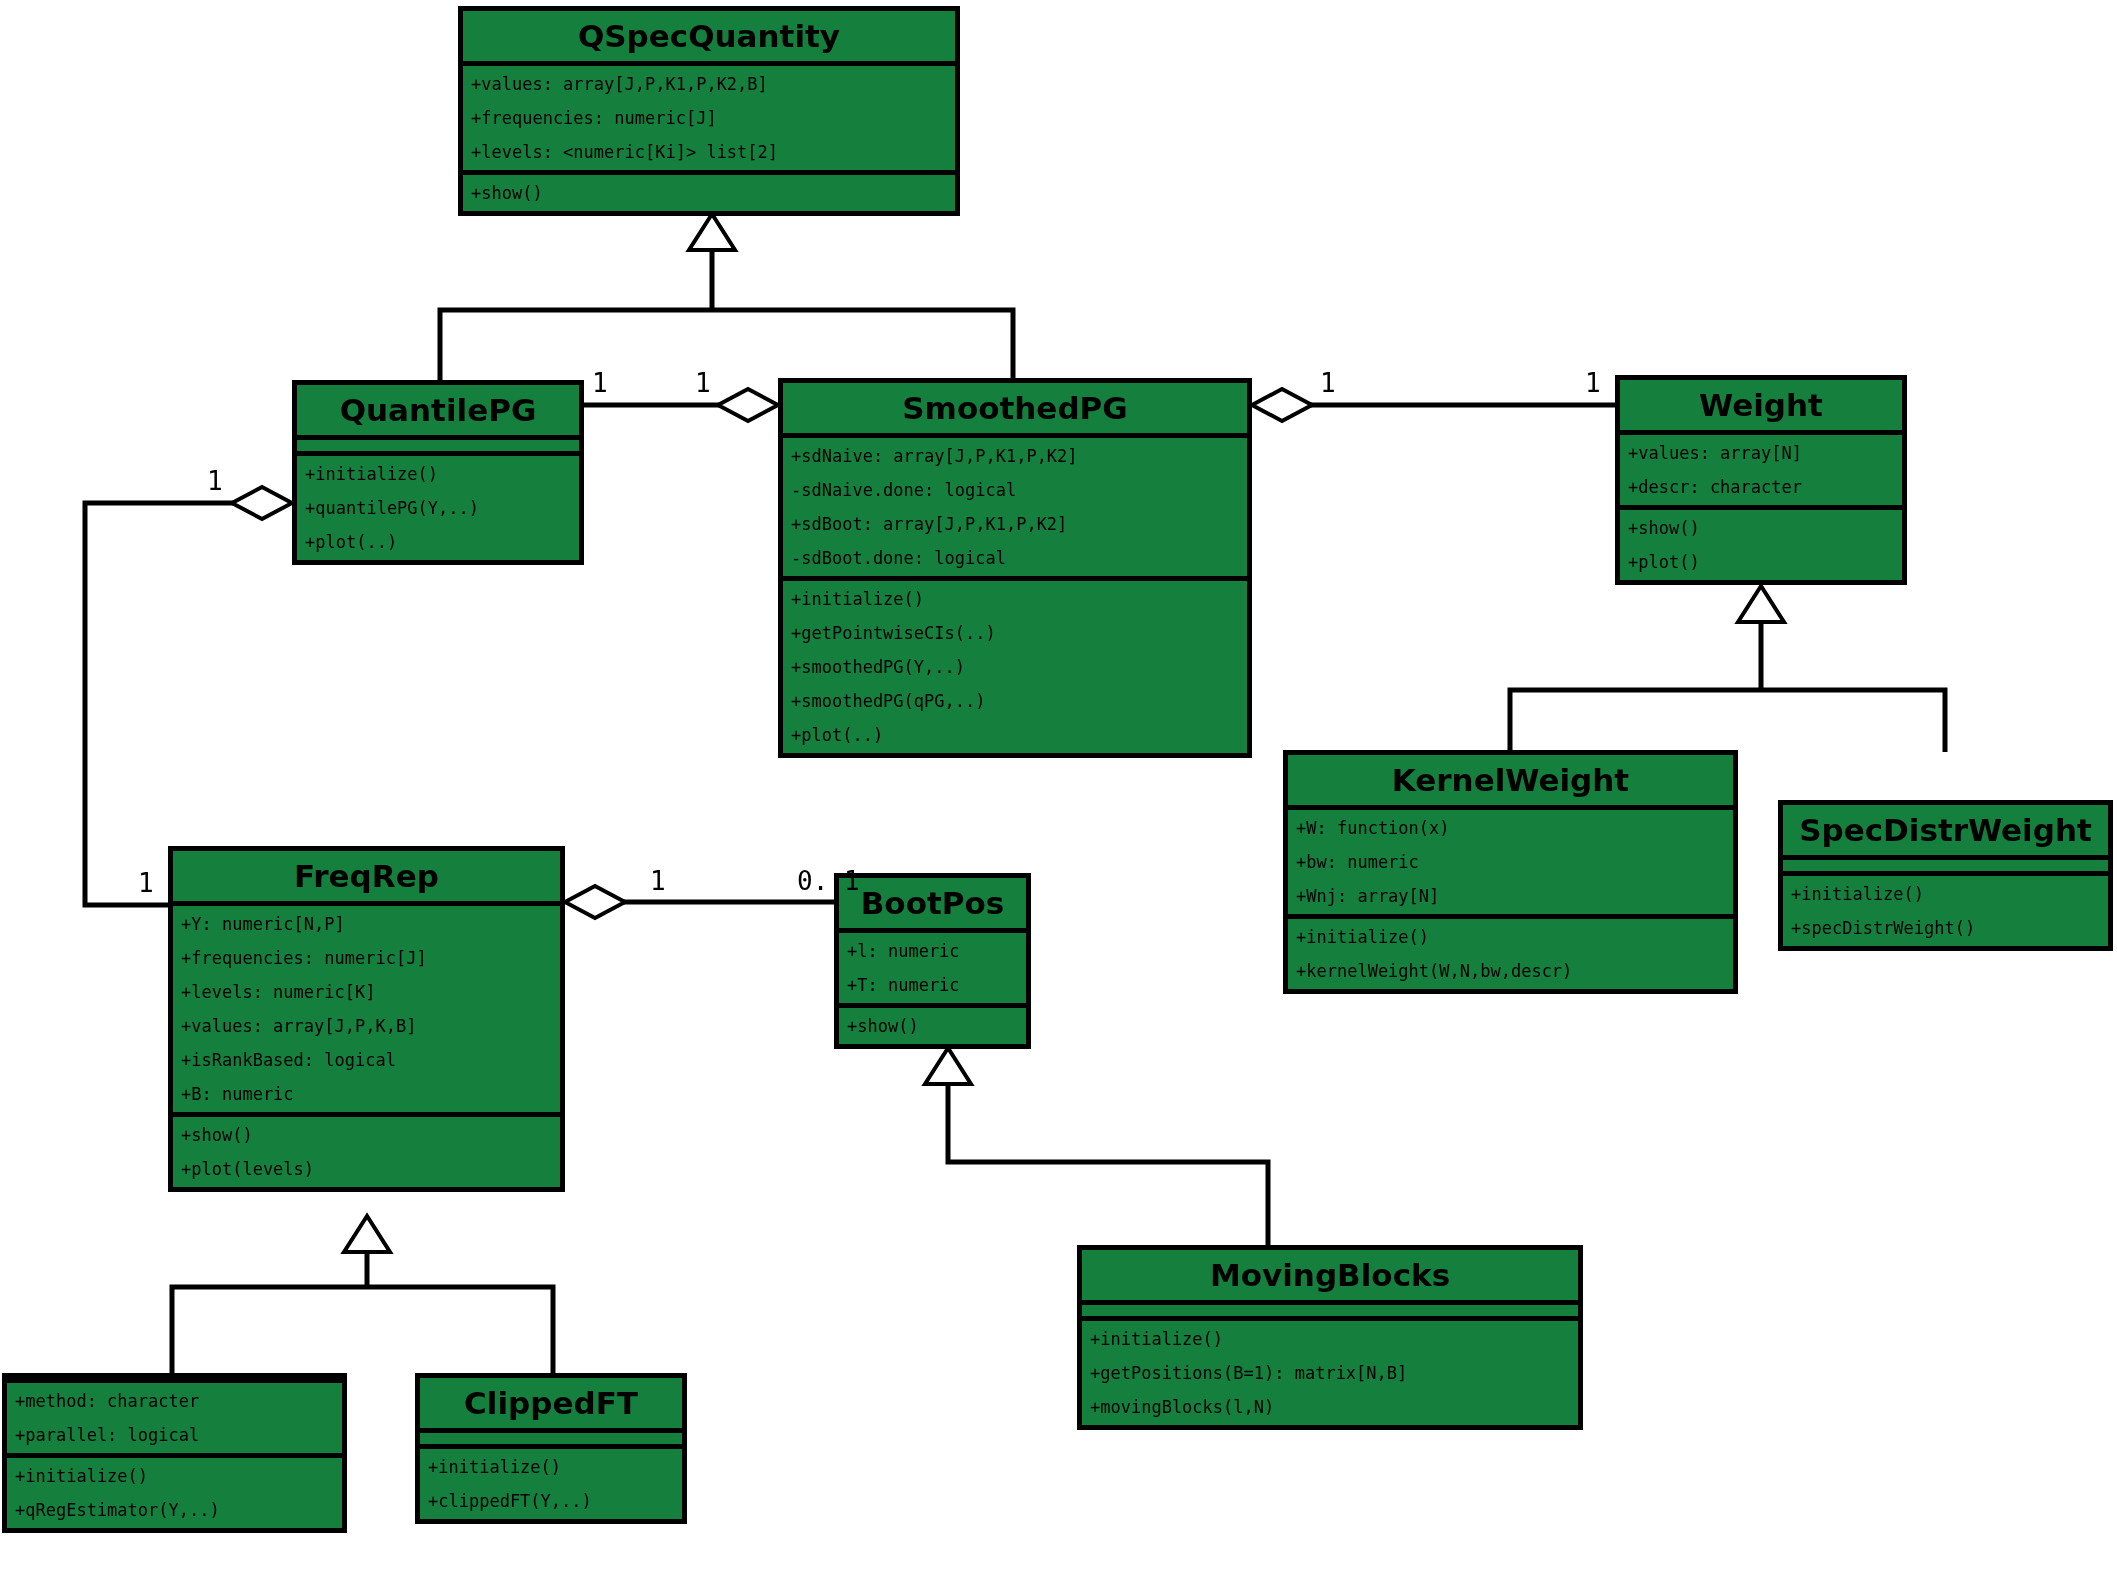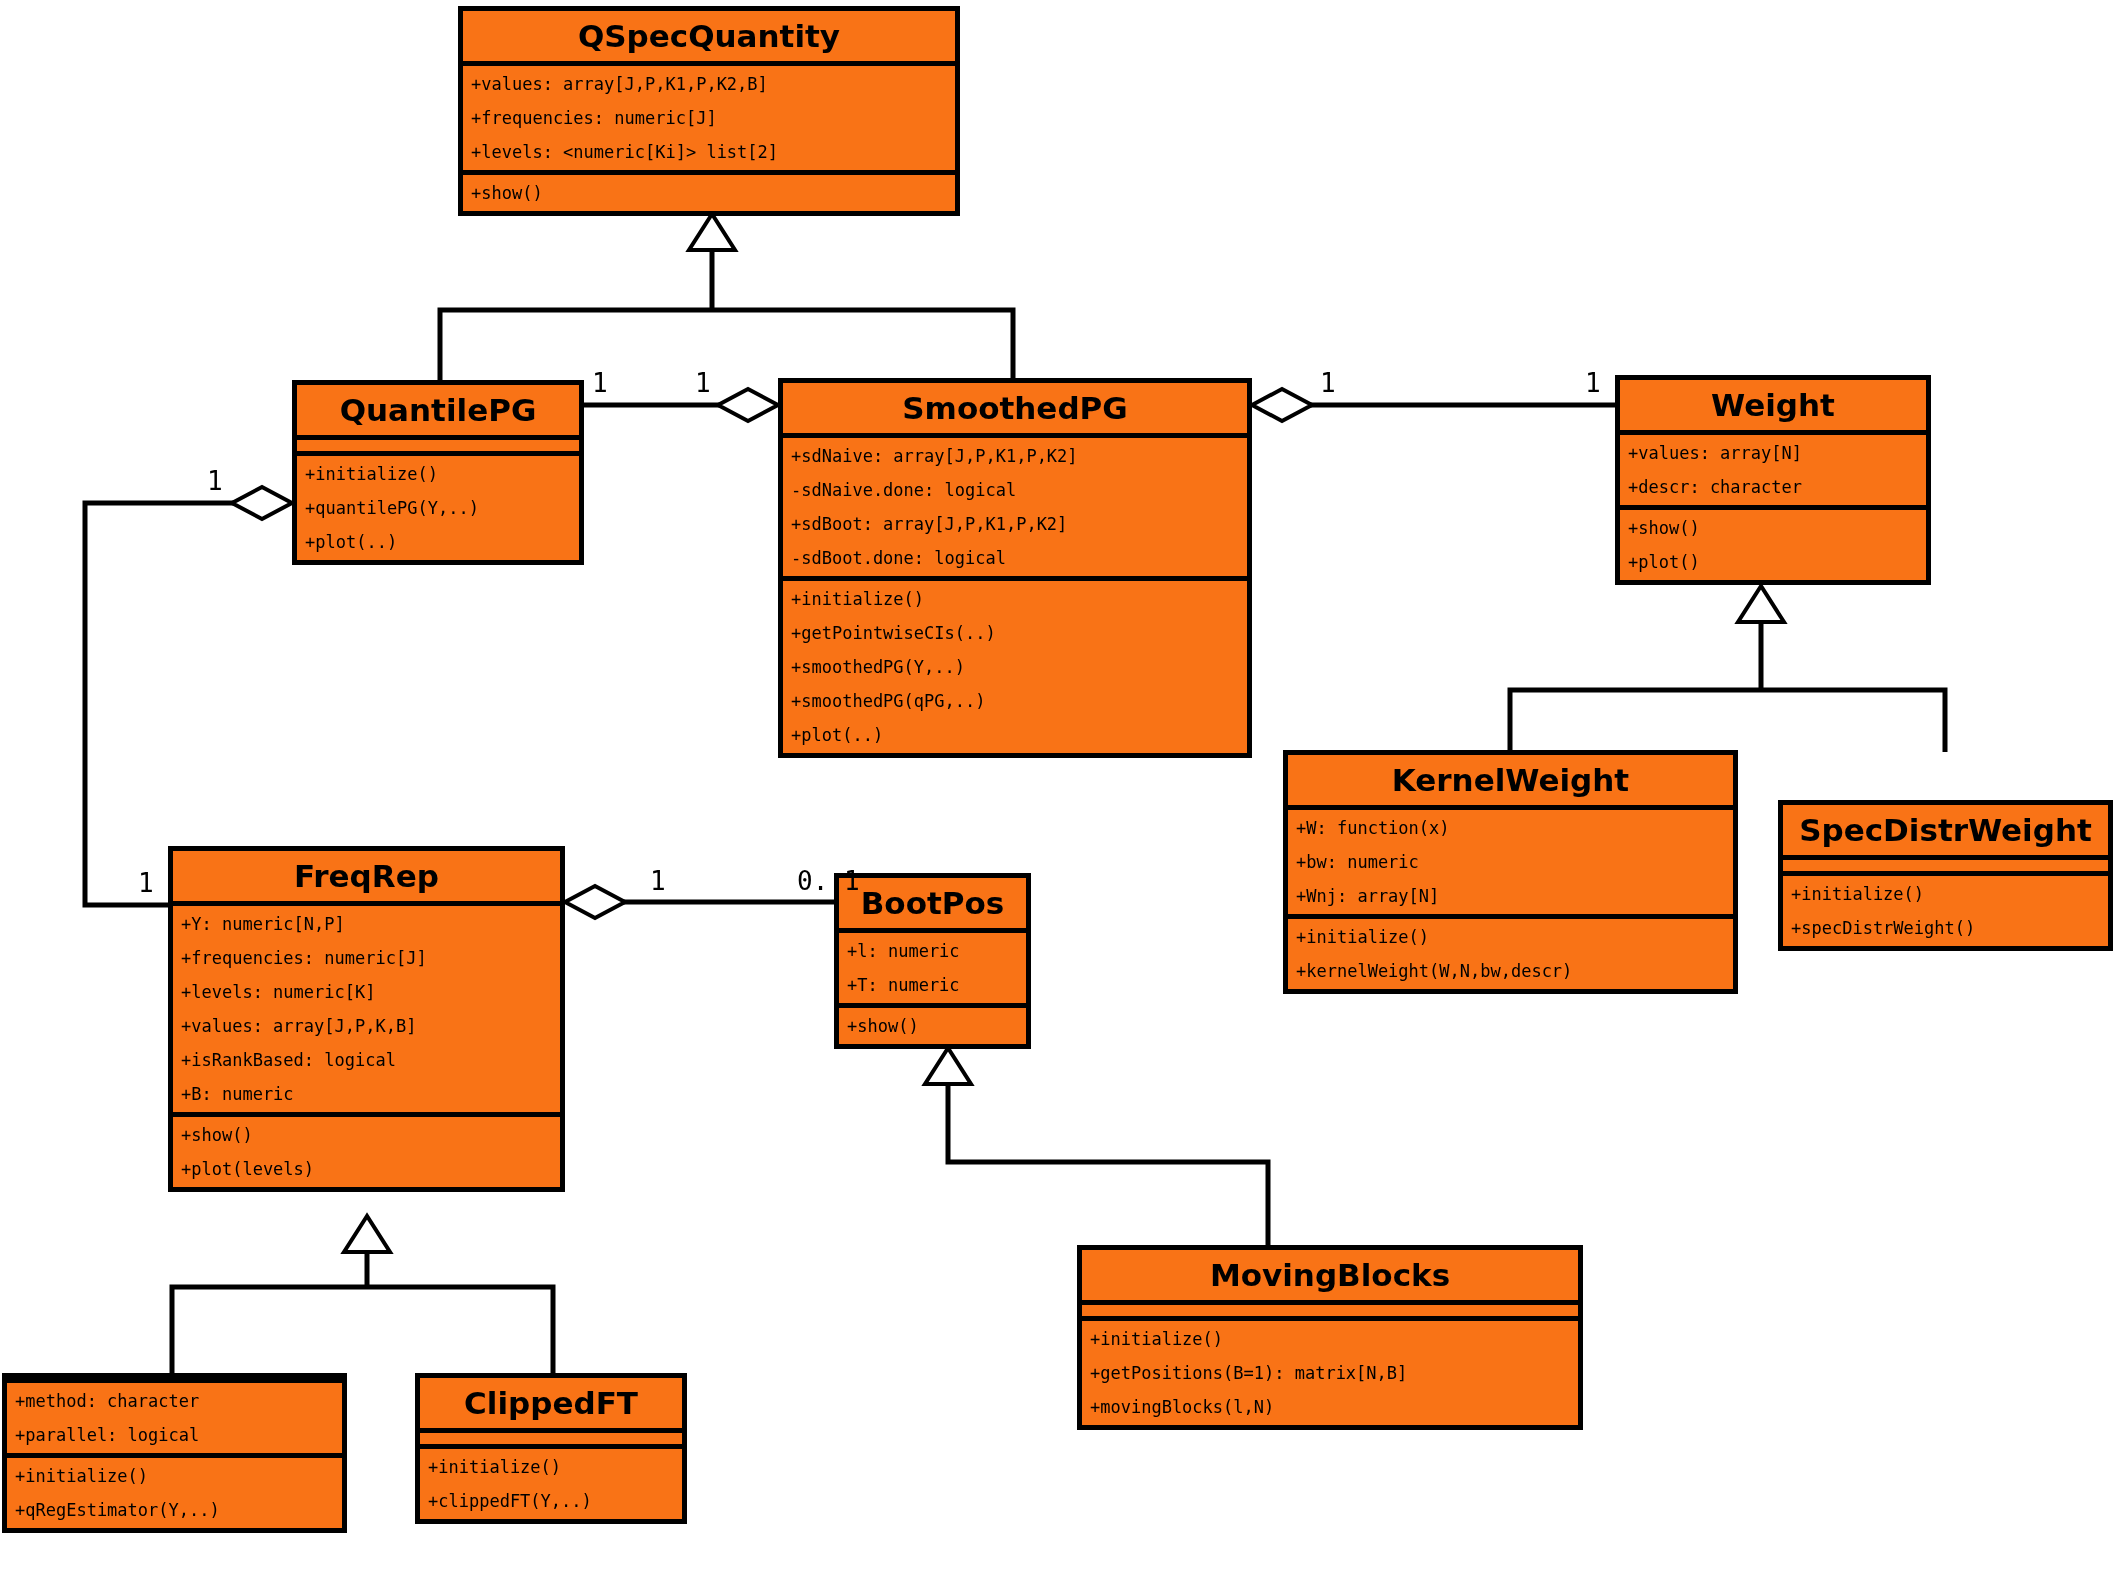--- a/index.html
+++ b/index.html
@@ -1,29 +1,29 @@
 <!DOCTYPE html>
 <html><head>
 <meta charset="utf-8">
 <style>
   html,body{margin:0;padding:0;background:#ffffff;}
   #canvas{position:relative;width:2117px;height:1579px;background:#ffffff;color:#000;overflow:hidden;}
-  .cls{position:absolute;border:5px solid #000;background:#f97316;box-sizing:border-box;}
+  .cls{position:absolute;border:5px solid #000;background:#15803d;box-sizing:border-box;}
   .cls-title{font-family:"DejaVu Sans",sans-serif;font-weight:bold;font-size:31px;line-height:36px;text-align:center;padding:7px 4px;}
   .cls-attrs,.cls-methods{border-top:5px solid #000;font-family:"DejaVu Sans Mono",monospace;font-size:17px;line-height:34px;padding:1px 8px;white-space:pre-wrap;}
   .cls-attrs.empty{height:11px;padding:0;}
   .mult{position:absolute;font-family:"DejaVu Sans Mono",monospace;font-size:26px;line-height:27px;}
   #connectors{position:absolute;left:0;top:0;}
   #connectors path{fill:none;stroke:#000;stroke-width:5;}
   #connectors polygon{fill:#fff;stroke:#000;stroke-width:4;}
 
   #box-qspecquantity{left:458px;top:6px;width:502px;}
   #box-quantilepg{left:292px;top:380px;width:292px;}
   #box-smoothedpg{left:778px;top:378px;width:474px;}
-  #box-weight{left:1615px;top:375px;width:316px;}
+  #box-weight{left:1615px;top:375px;width:292px;}
   #box-kernelweight{left:1283px;top:750px;width:455px;}
   #box-specdistrweight{left:1778px;top:752px;width:335px;margin-top:48px;}
   #box-freqrep{left:168px;top:846px;width:397px;}
   #box-bootpos{left:834px;top:873px;width:197px;}
   #box-qregestimator{left:2px;top:1373px;width:345px;}
   #box-clippedft{left:415px;top:1373px;width:272px;}
   #box-movingblocks{left:1077px;top:1245px;width:506px;}
 
   #mult-0{left:592px;top:370px;}
   #mult-1{left:695px;top:370px;}

